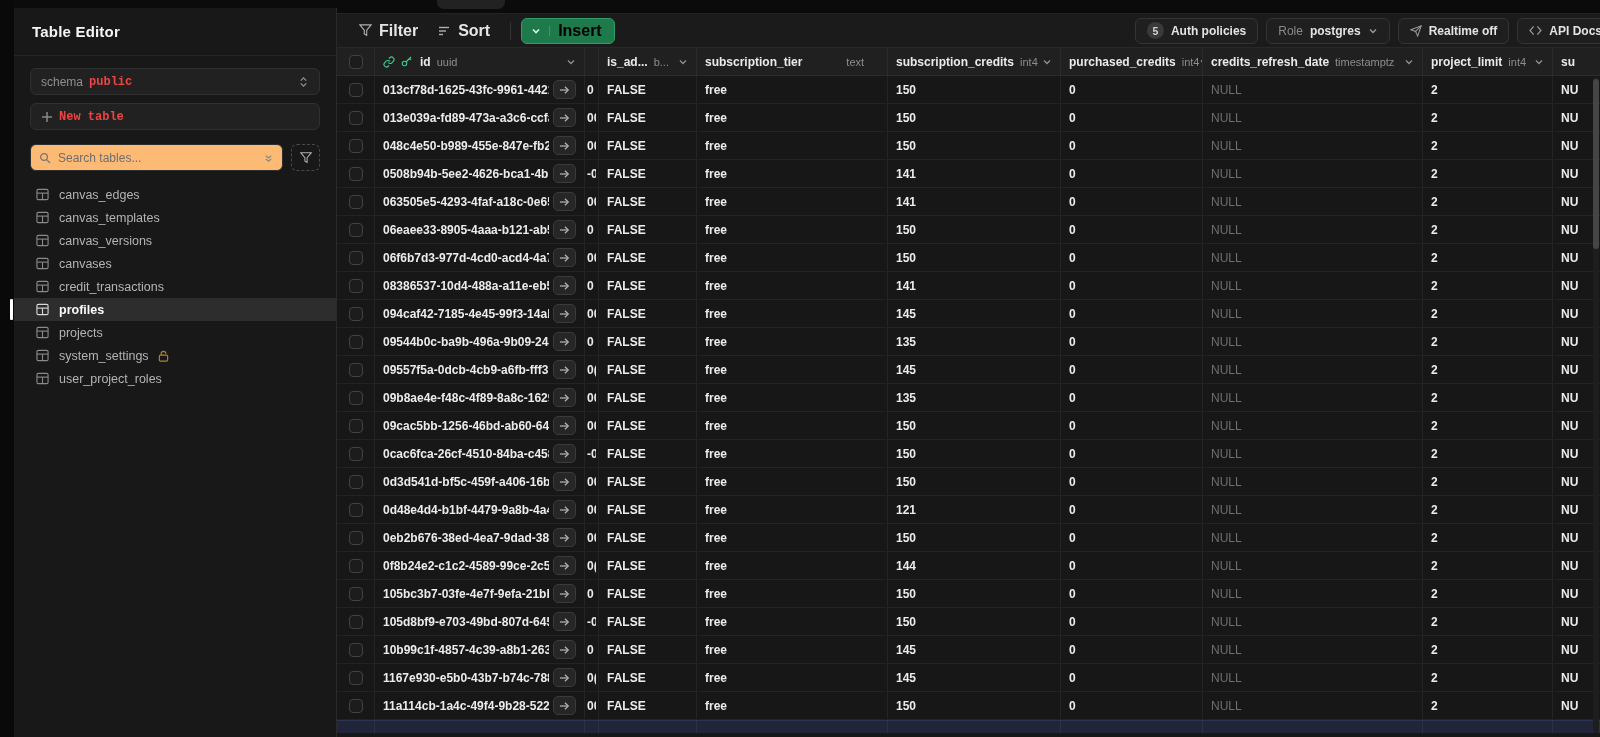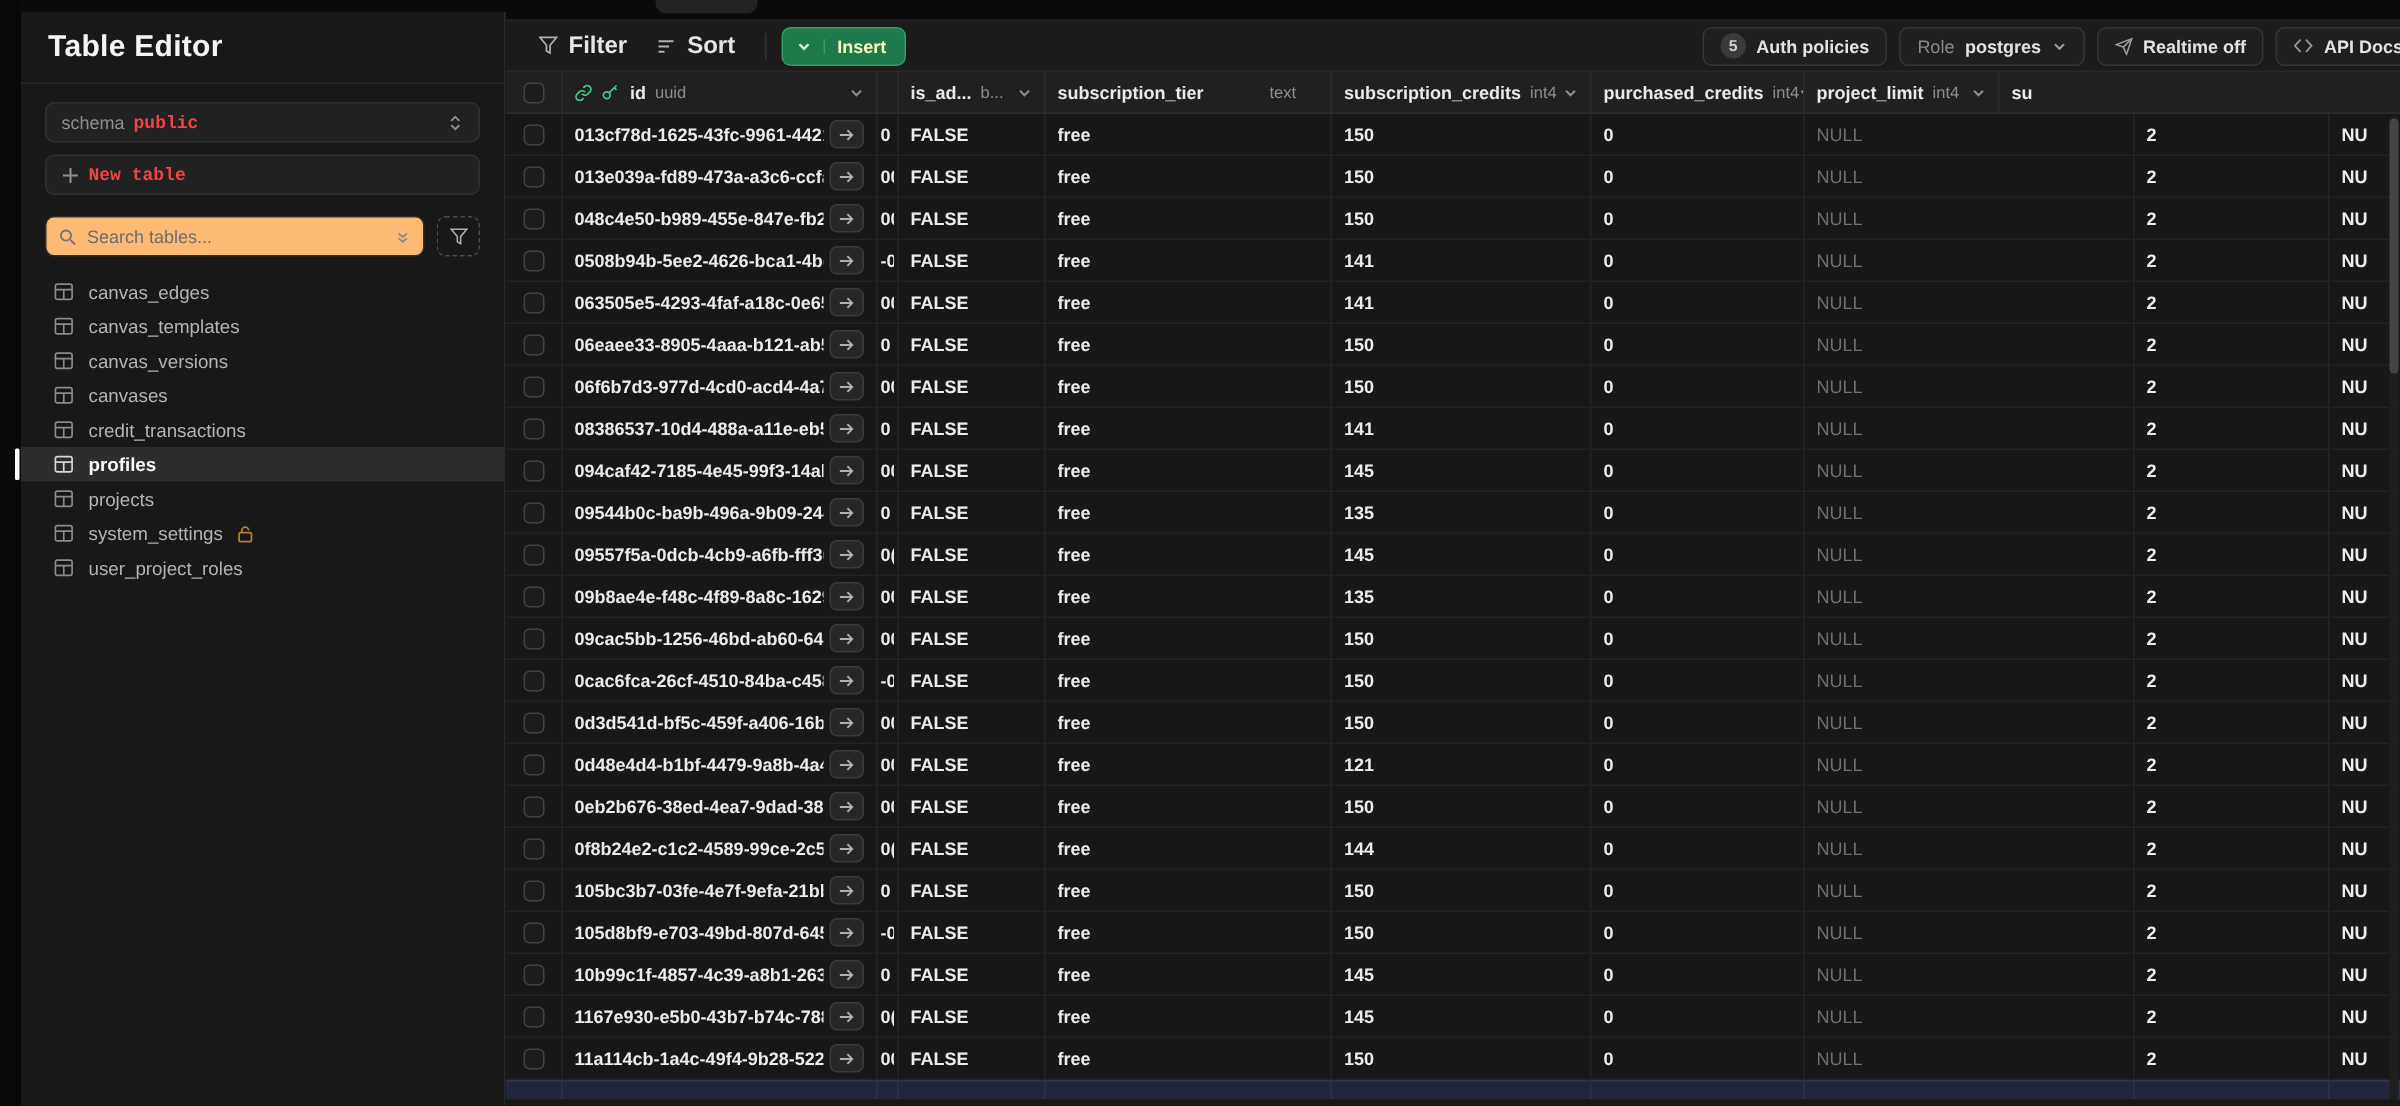--- a/index.html
+++ b/index.html
@@ -8,21 +8,21 @@
   svg { display:block; }
 
   
   .rail { position:absolute; left:0; top:0; width:14px; height:737px; background:#090909; }
 
   
   .sidebar { position:absolute; left:14px; top:8px; width:323px; height:729px;
     background:#181818; border-right:1px solid #2a2a2a; }
   .sidebar-header { height:48px; display:flex; align-items:center; padding:0 18px;
     border-bottom:1px solid #262626; }
-  .sidebar-title { font-size:20px; font-weight:700; color:#f5f5f5; letter-spacing:.2px; }
+  .sidebar-title { font-size:15px; font-weight:700; color:#f5f5f5; letter-spacing:.2px; }
   .sidebar-controls { padding:12px 16px 0 16px; }
   .control { height:27px; background:#212121; border:1px solid #303030; border-radius:6px;
     display:flex; align-items:center; padding:0 10px; font-size:12px; margin-bottom:8px; }
   .control .dim { color:#8f8f8f; margin-right:6px; }
   .control .val { color:#ef4444; font-weight:700;font-family:Liberation Mono, monospace; }
   .control .right { margin-left:auto; color:#8f8f8f; }
   .search-row { display:flex; gap:8px; margin-top:14px; }
   .search-box { flex:1; height:27px; border:1px solid #2f2f2f; border-radius:6px;
     background:#fdba74; display:flex; align-items:center; padding:0 8px; }
   .search-box .ph { color:#6e6e6e; font-size:12px; margin-left:7px; flex:1; }
@@ -45,22 +45,22 @@
   
   .main { position:absolute; left:337px; top:13px; right:0; bottom:0; background:#171717;
     border-top:1px solid #242424; overflow:hidden; }
   .toolbar { height:34px; background:#1b1b1b; border-bottom:1px solid #282828;
     display:flex; align-items:center; padding:0 12px; }
   .tb-btn { display:flex; align-items:center; gap:7px; font-size:16px; font-weight:600;
     color:#e5e5e5; padding:0 10px; height:26px; border-radius:6px; cursor:pointer; }
   .tb-btn .ico { color:#b0b0b0; display:flex; }
   .tb-divider { width:1px; height:18px; background:#333; margin:0 10px; }
   .insert-btn { display:flex; align-items:center; height:26px; background:#1e7a4a;
-    border:1px solid #2f9e67; border-radius:6px; padding:0 12px 0 9px; color:#fef9c3;
-    font-size:12px; font-weight:700; gap:8px; cursor:pointer; }
+    border:1px solid #2f9e67; border-radius:6px; padding:0 12px 0 9px; color:#000000;
+    font-size:16px; font-weight:700; gap:8px; cursor:pointer; }
   .insert-btn .chev { display:flex; color:#d6f5e4; padding-right:8px;
     border-right:1px solid rgba(255,255,255,.18); }
   .toolbar-right { margin-left:auto; display:flex; gap:8px; align-items:center; }
   .pill { display:flex; align-items:center; gap:7px; height:26px; border:1px solid #343434;
     background:#1f1f1f; border-radius:6px; padding:0 11px; font-size:12px; font-weight:600;
     color:#e3e3e3; cursor:pointer; white-space:nowrap; }
   .pill .ico { color:#9a9a9a; display:flex; }
   .badge { min-width:17px; height:17px; border-radius:9px; background:#3a3a3a; color:#d0d0d0;
     font-size:10.5px; font-weight:700; display:flex; align-items:center; justify-content:center;
     padding:0 4px; }
@@ -393,20 +393,29 @@
     </div>
     <div class="hcell c-pcred">
       <span class="hname">purchased_credits</span>
       <span class="htype">int4</span>
       <span class="hchev">
         <svg width="10" height="10" viewBox="0 0 10 10" fill="none" stroke="currentColor" stroke-width="1.4">
             <polyline points="2,3.5 5,6.5 8,3.5"></polyline>
           </svg>
       </span>
     </div>
+    <div class="hcell c-refresh">
+      <span class="hname">credits_refresh_date</span>
+      <span class="htype">timestamptz</span>
+      <span class="hchev">
+        <svg width="10" height="10" viewBox="0 0 10 10" fill="none" stroke="currentColor" stroke-width="1.4">
+            <polyline points="2,3.5 5,6.5 8,3.5"></polyline>
+          </svg>
+      </span>
+    </div>
     <div class="hcell c-limit">
       <span class="hname">project_limit</span>
       <span class="htype">int4</span>
       <span class="hchev">
         <svg width="10" height="10" viewBox="0 0 10 10" fill="none" stroke="currentColor" stroke-width="1.4">
             <polyline points="2,3.5 5,6.5 8,3.5"></polyline>
           </svg>
       </span>
     </div>
     <div class="hcell c-tail">

